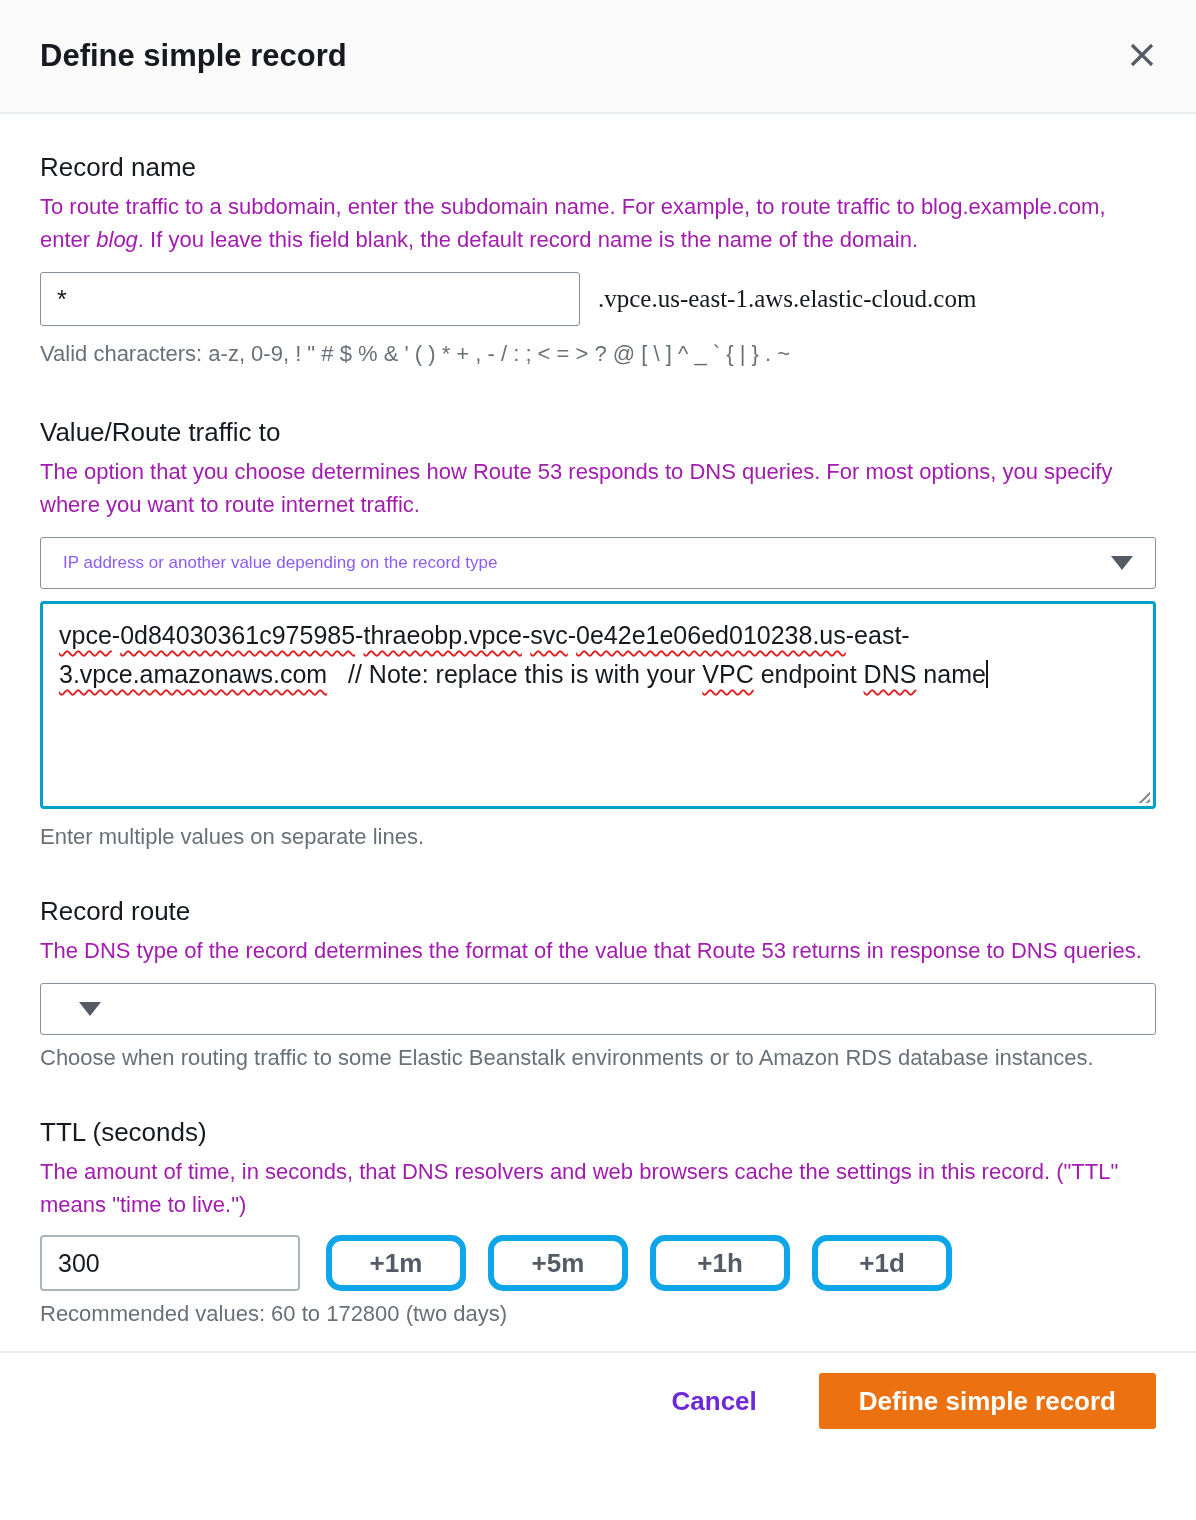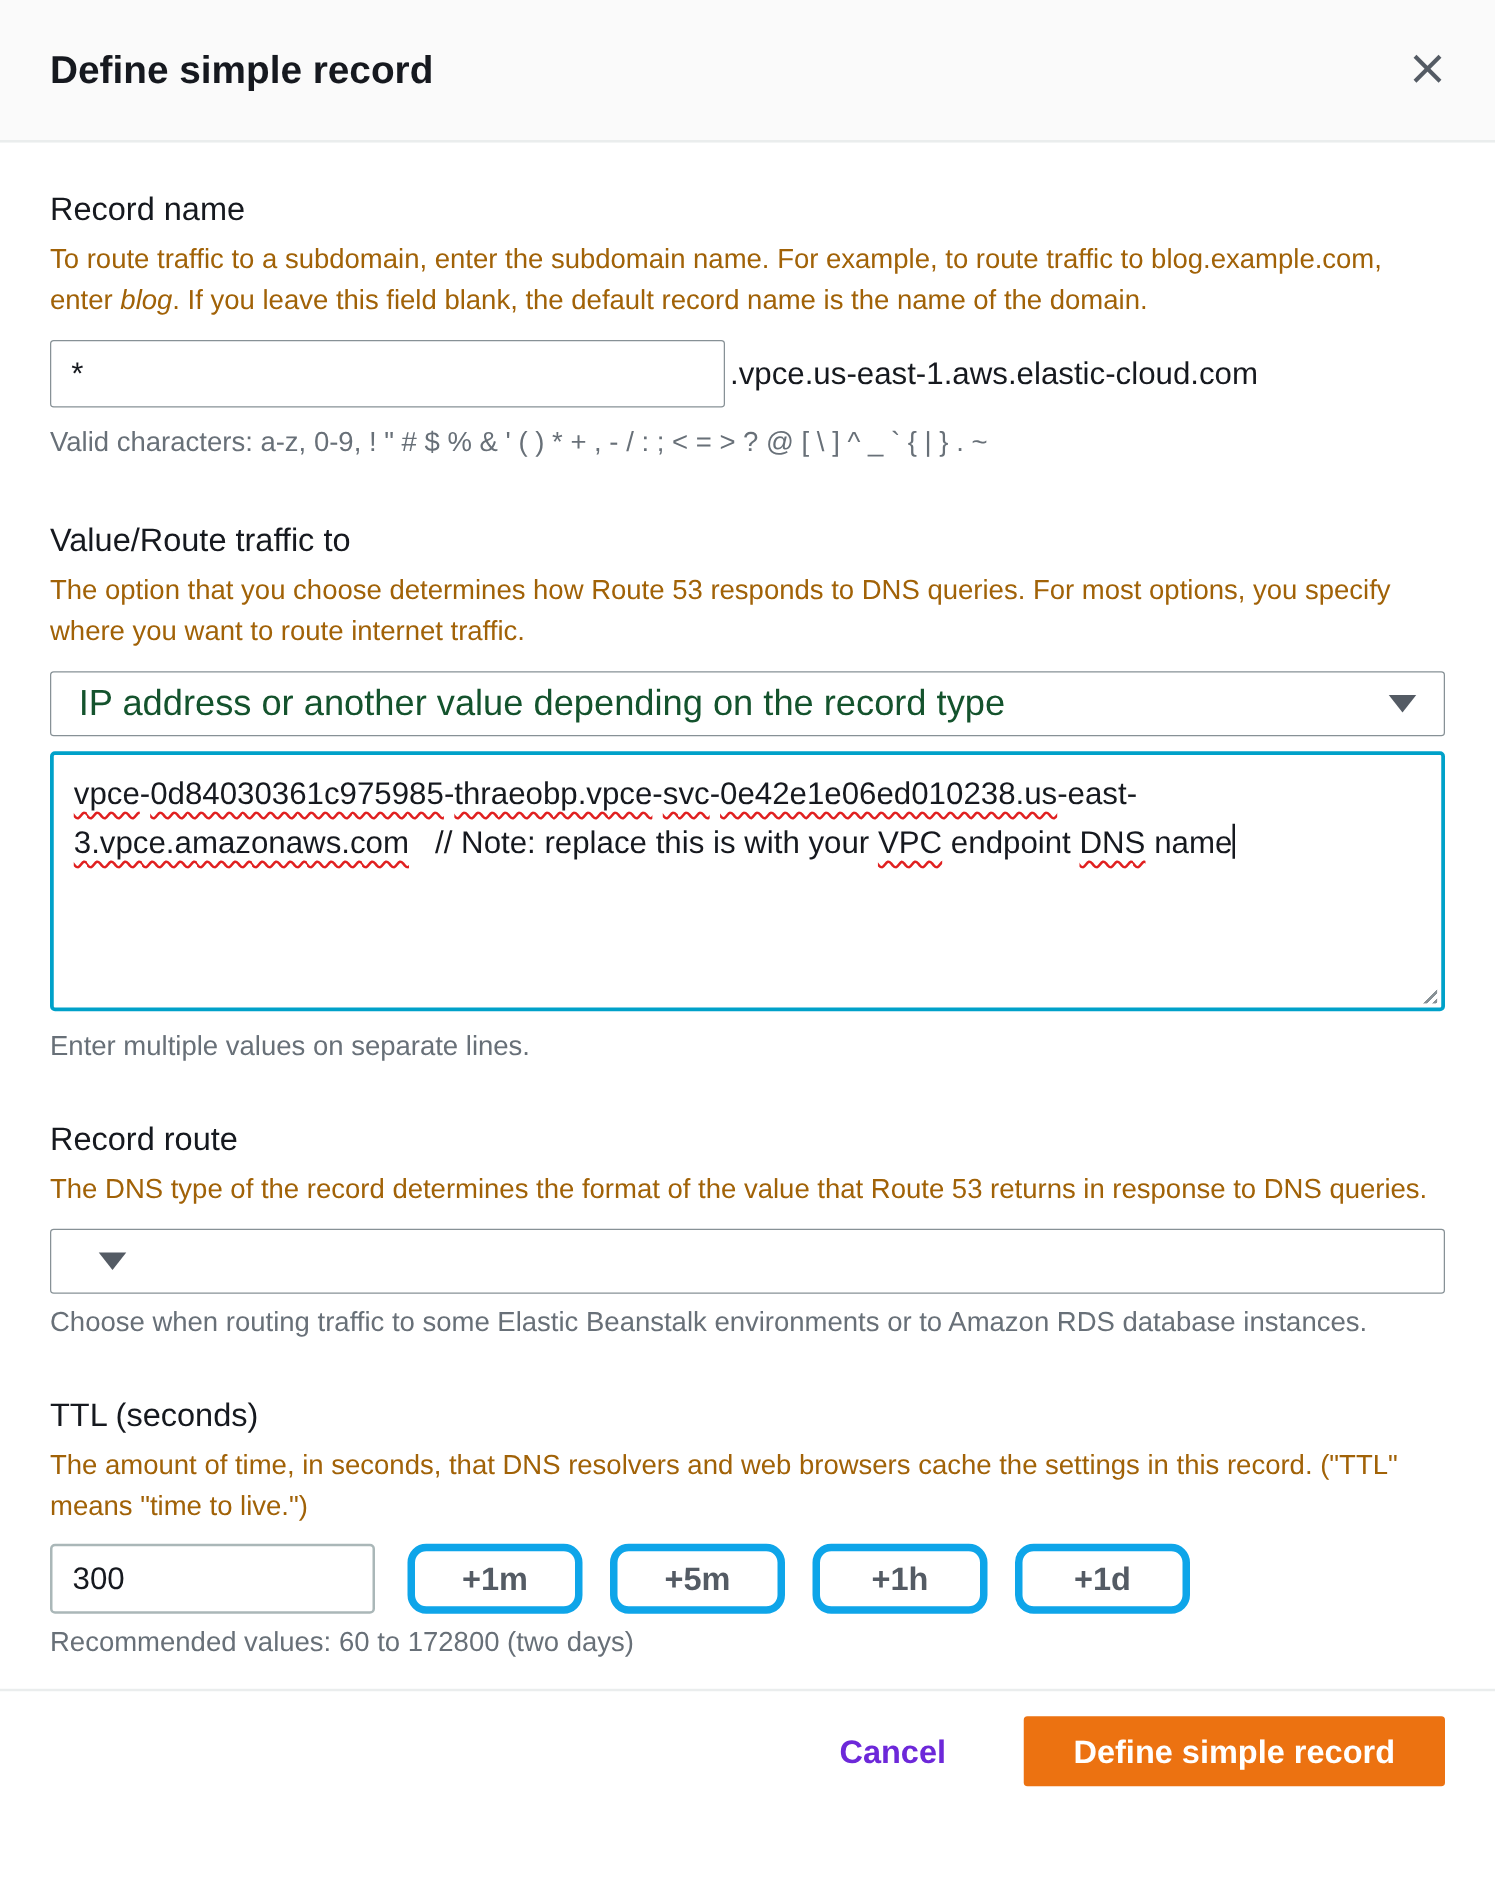--- a/index.html
+++ b/index.html
@@ -22,40 +22,40 @@
   .dlg-title { font-size: 31px; font-weight: 700; color: #16191f; }
   .close-btn {
     background: none; border: none; cursor: pointer;
     width: 44px; height: 44px; display: flex; align-items: center; justify-content: center;
     margin-right: -8px;
   }
   
   .dlg-main { padding: 36px 40px 0 40px; }
   .section { margin-bottom: 0; }
   .sec-label { font-size: 26px; font-weight: 400; color: #16191f; line-height: 34px; margin-bottom: 6px; }
-  .desc { font-size: 22px; color: #a16207; line-height: 33px; }
+  .desc { font-size: 22px; color: #a21caf; line-height: 33px; }
   .desc .it { font-style: italic; }
   .hint { font-size: 22px; color: #687078; line-height: 31px; }
   
   .name-row { display: flex; align-items: center; margin-top: 16px; margin-bottom: 12px; }
   .text-input {
     height: 54px; border: 1px solid #879196; border-radius: 3px;
     font-family: "Liberation Sans", sans-serif;
     font-size: 25px; color: #16191f; padding: 0 16px; background: #fff; outline: none;
   }
   .name-input { width: 540px; }
-  .domain-suffix { font-size: 25px; color: #16191f; margin-left: 4px; white-space: nowrap; }
+  .domain-suffix { font-size: 25px; color: #16191f; margin-left: 18px; white-space: nowrap; font-family: Liberation Serif, serif; }
   
   .select-box {
     margin-top: 16px;
     height: 52px; border: 1px solid #879196; border-radius: 3px; background: #fff;
     display: flex; align-items: center; justify-content: space-between;
     padding: 0 22px; cursor: pointer;
   }
-  .select-text { font-size: 29px; color: #14532d; white-space: nowrap; overflow: hidden; }
+  .select-text { font-size: 17px; color: #8b5cf6; white-space: nowrap; overflow: hidden; }
   .caret-down {
     width: 0; height: 0; flex: none; margin-left: 16px;
     border-left: 11px solid transparent; border-right: 11px solid transparent;
     border-top: 14px solid #545b64;
   }
   
   .value-textarea {
     position: relative;
     margin-top: 12px; margin-bottom: 12px;
     height: 208px; border: 3px solid #00a1c9; border-radius: 4px; background: #fff;

